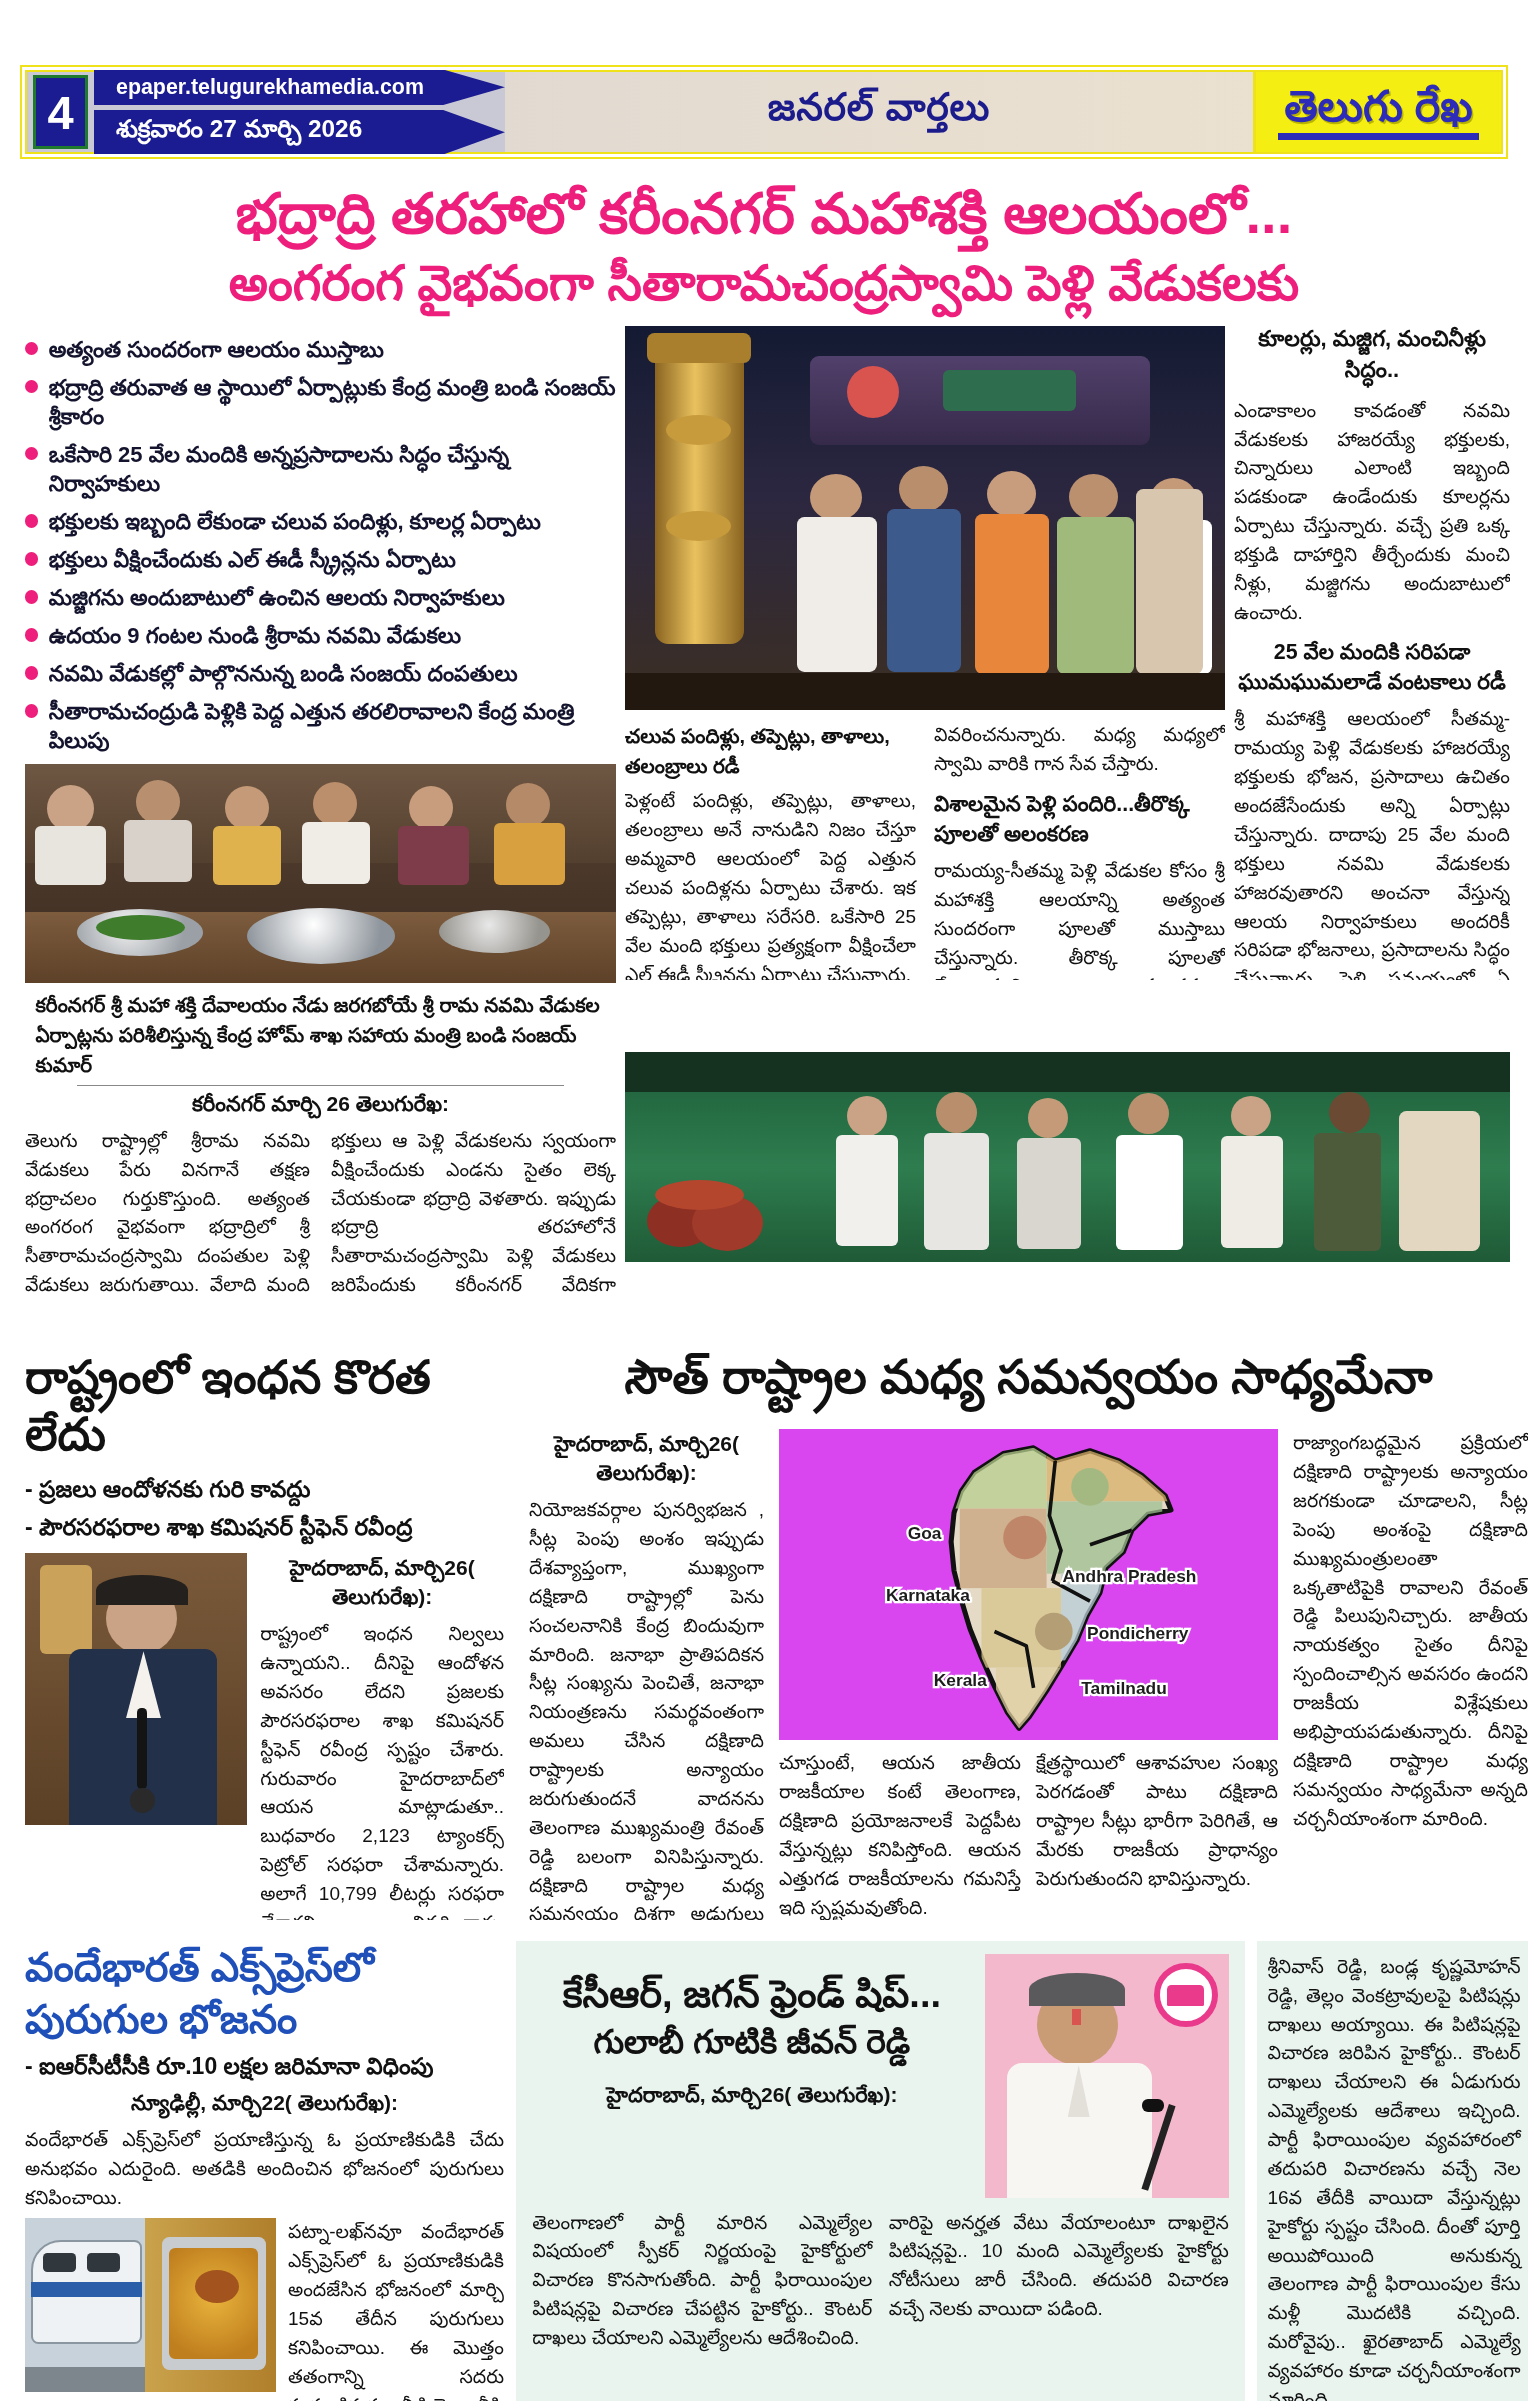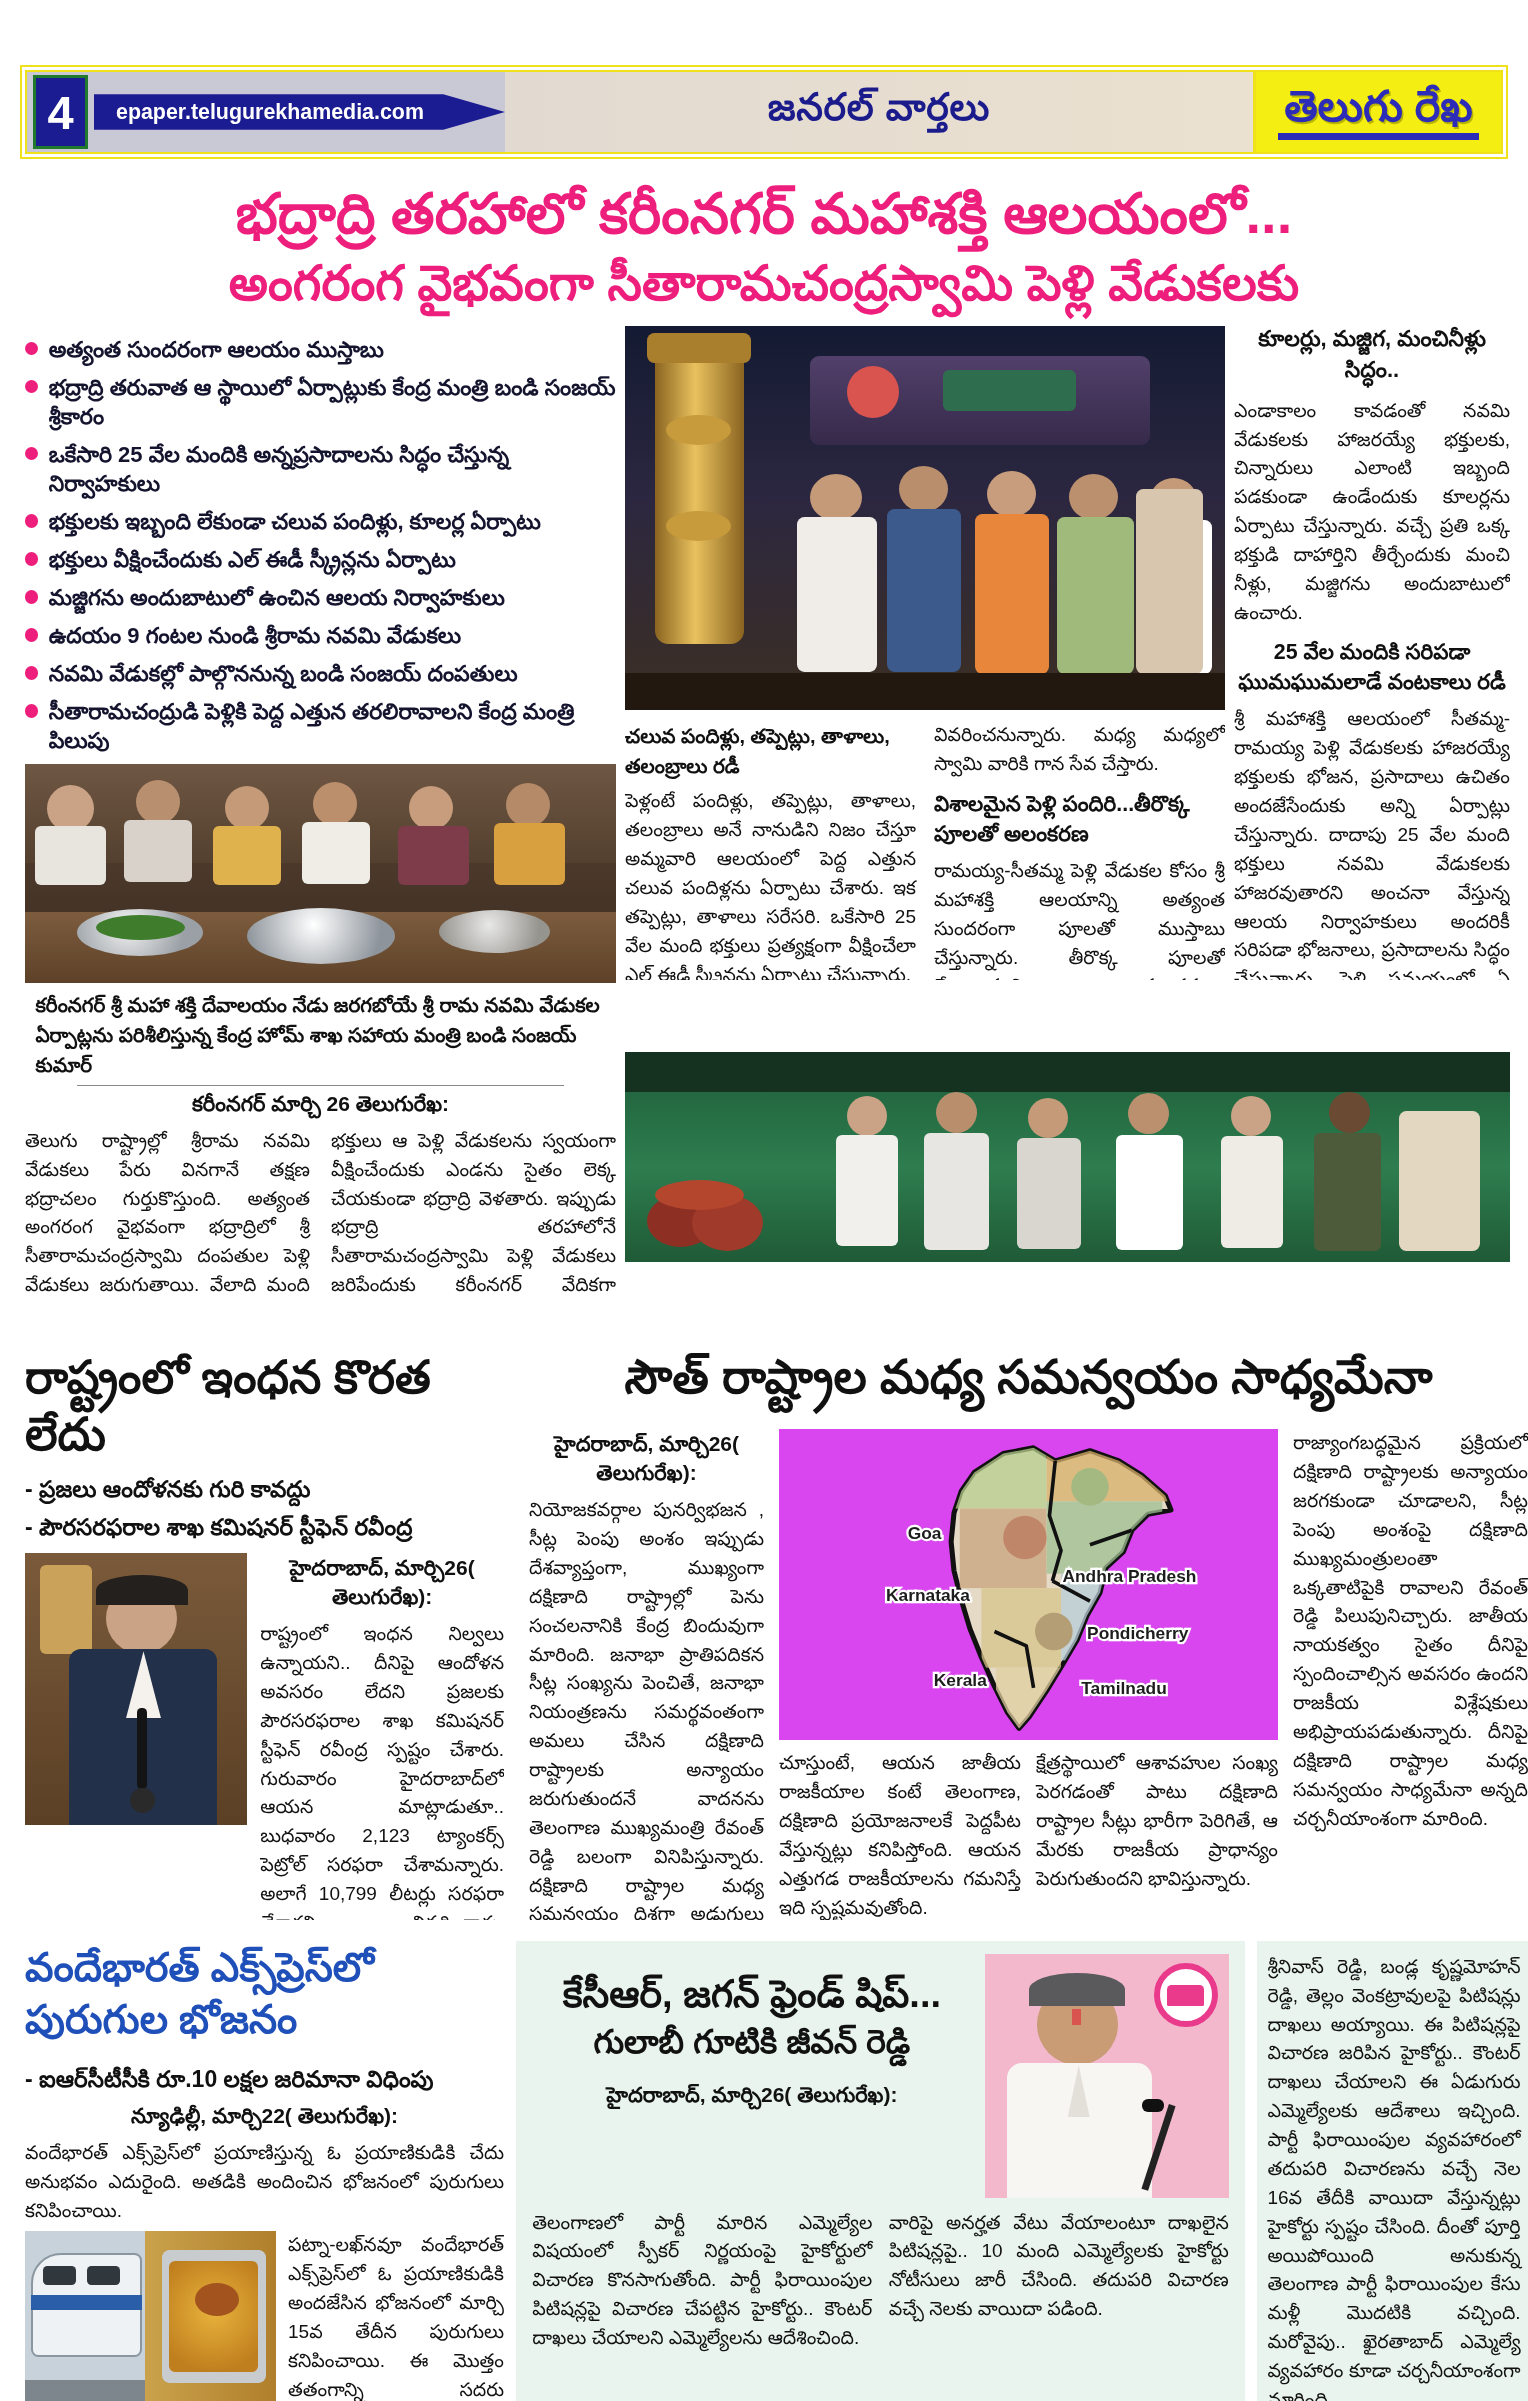--- a/index.html
+++ b/index.html
@@ -74,21 +74,21 @@
   .south { height:574px; overflow:hidden; }
   .south-headline { font-size:47px; font-weight:800; text-align:center; margin:3px 0 13.3px; }
   .south-body { display:flex; gap:15px; }
   .south-colA, .south-colD { width:235px; flex:none; }
   .south-mid { flex:1; }
   .map-wrap { height:311px; position:relative; background:#d946ef; }
   .south-mid-cols { display:flex; gap:15px; margin-top:9px; }
   
   .rowC { display:grid; grid-template-columns:479px 729px 274px; gap:12px; margin:21px 25px 0; }
   .train { height:482px; overflow:hidden; }
-  .train-headline { font-size:40px; font-weight:800; color:#1f4fb8; line-height:1.3; margin-bottom:21px; }
+  .train-headline { font-size:40px; font-weight:800; color:#1f4fb8; line-height:1.3; margin-bottom:8px; }
   .train-flex { display:flex; gap:12px; margin-top:6px; }
   .photo-train { width:251px; height:174px; flex:none; }
   .kcr-box { background:#e9f4ef; padding:13.3px 16.3px; height:482px; overflow:hidden; }
   .kcr-top { display:flex; gap:13.3px; }
   .kcr-heads { flex:1; text-align:center; padding-top:15px; }
   .kcr-h1 { font-size:38px; font-weight:800; line-height:1.35; }
   .kcr-h2 { font-size:33px; font-weight:800; line-height:1.35; }
   .photo-kcr { width:244px; height:244px; flex:none; background:#f3b8cc; }
   .kcr-cols { display:flex; gap:16.3px; margin-top:10.4px; }
   .cont-box { background:#e9f4ef; padding:12px 10.4px; height:482px; overflow:hidden; }
@@ -99,20 +99,21 @@
 </head>
 <body>
 
 <div class="page">
 
   <div class="masthead">
     <div class="mast-left">
       <div class="pageno">4</div>
       <div class="ribbons">
         <div class="ribbon site">epaper.telugurekhamedia.com</div>
+        <div class="ribbon date">శుక్రవారం 27 మార్చి 2026</div>
       </div>
     </div>
     <div class="mast-center">
       <div class="section-title">జనరల్ వార్తలు</div>
     </div>
     <div class="brand-box">
       <div class="brand">తెలుగు రేఖ</div>
     </div>
   </div>
 

